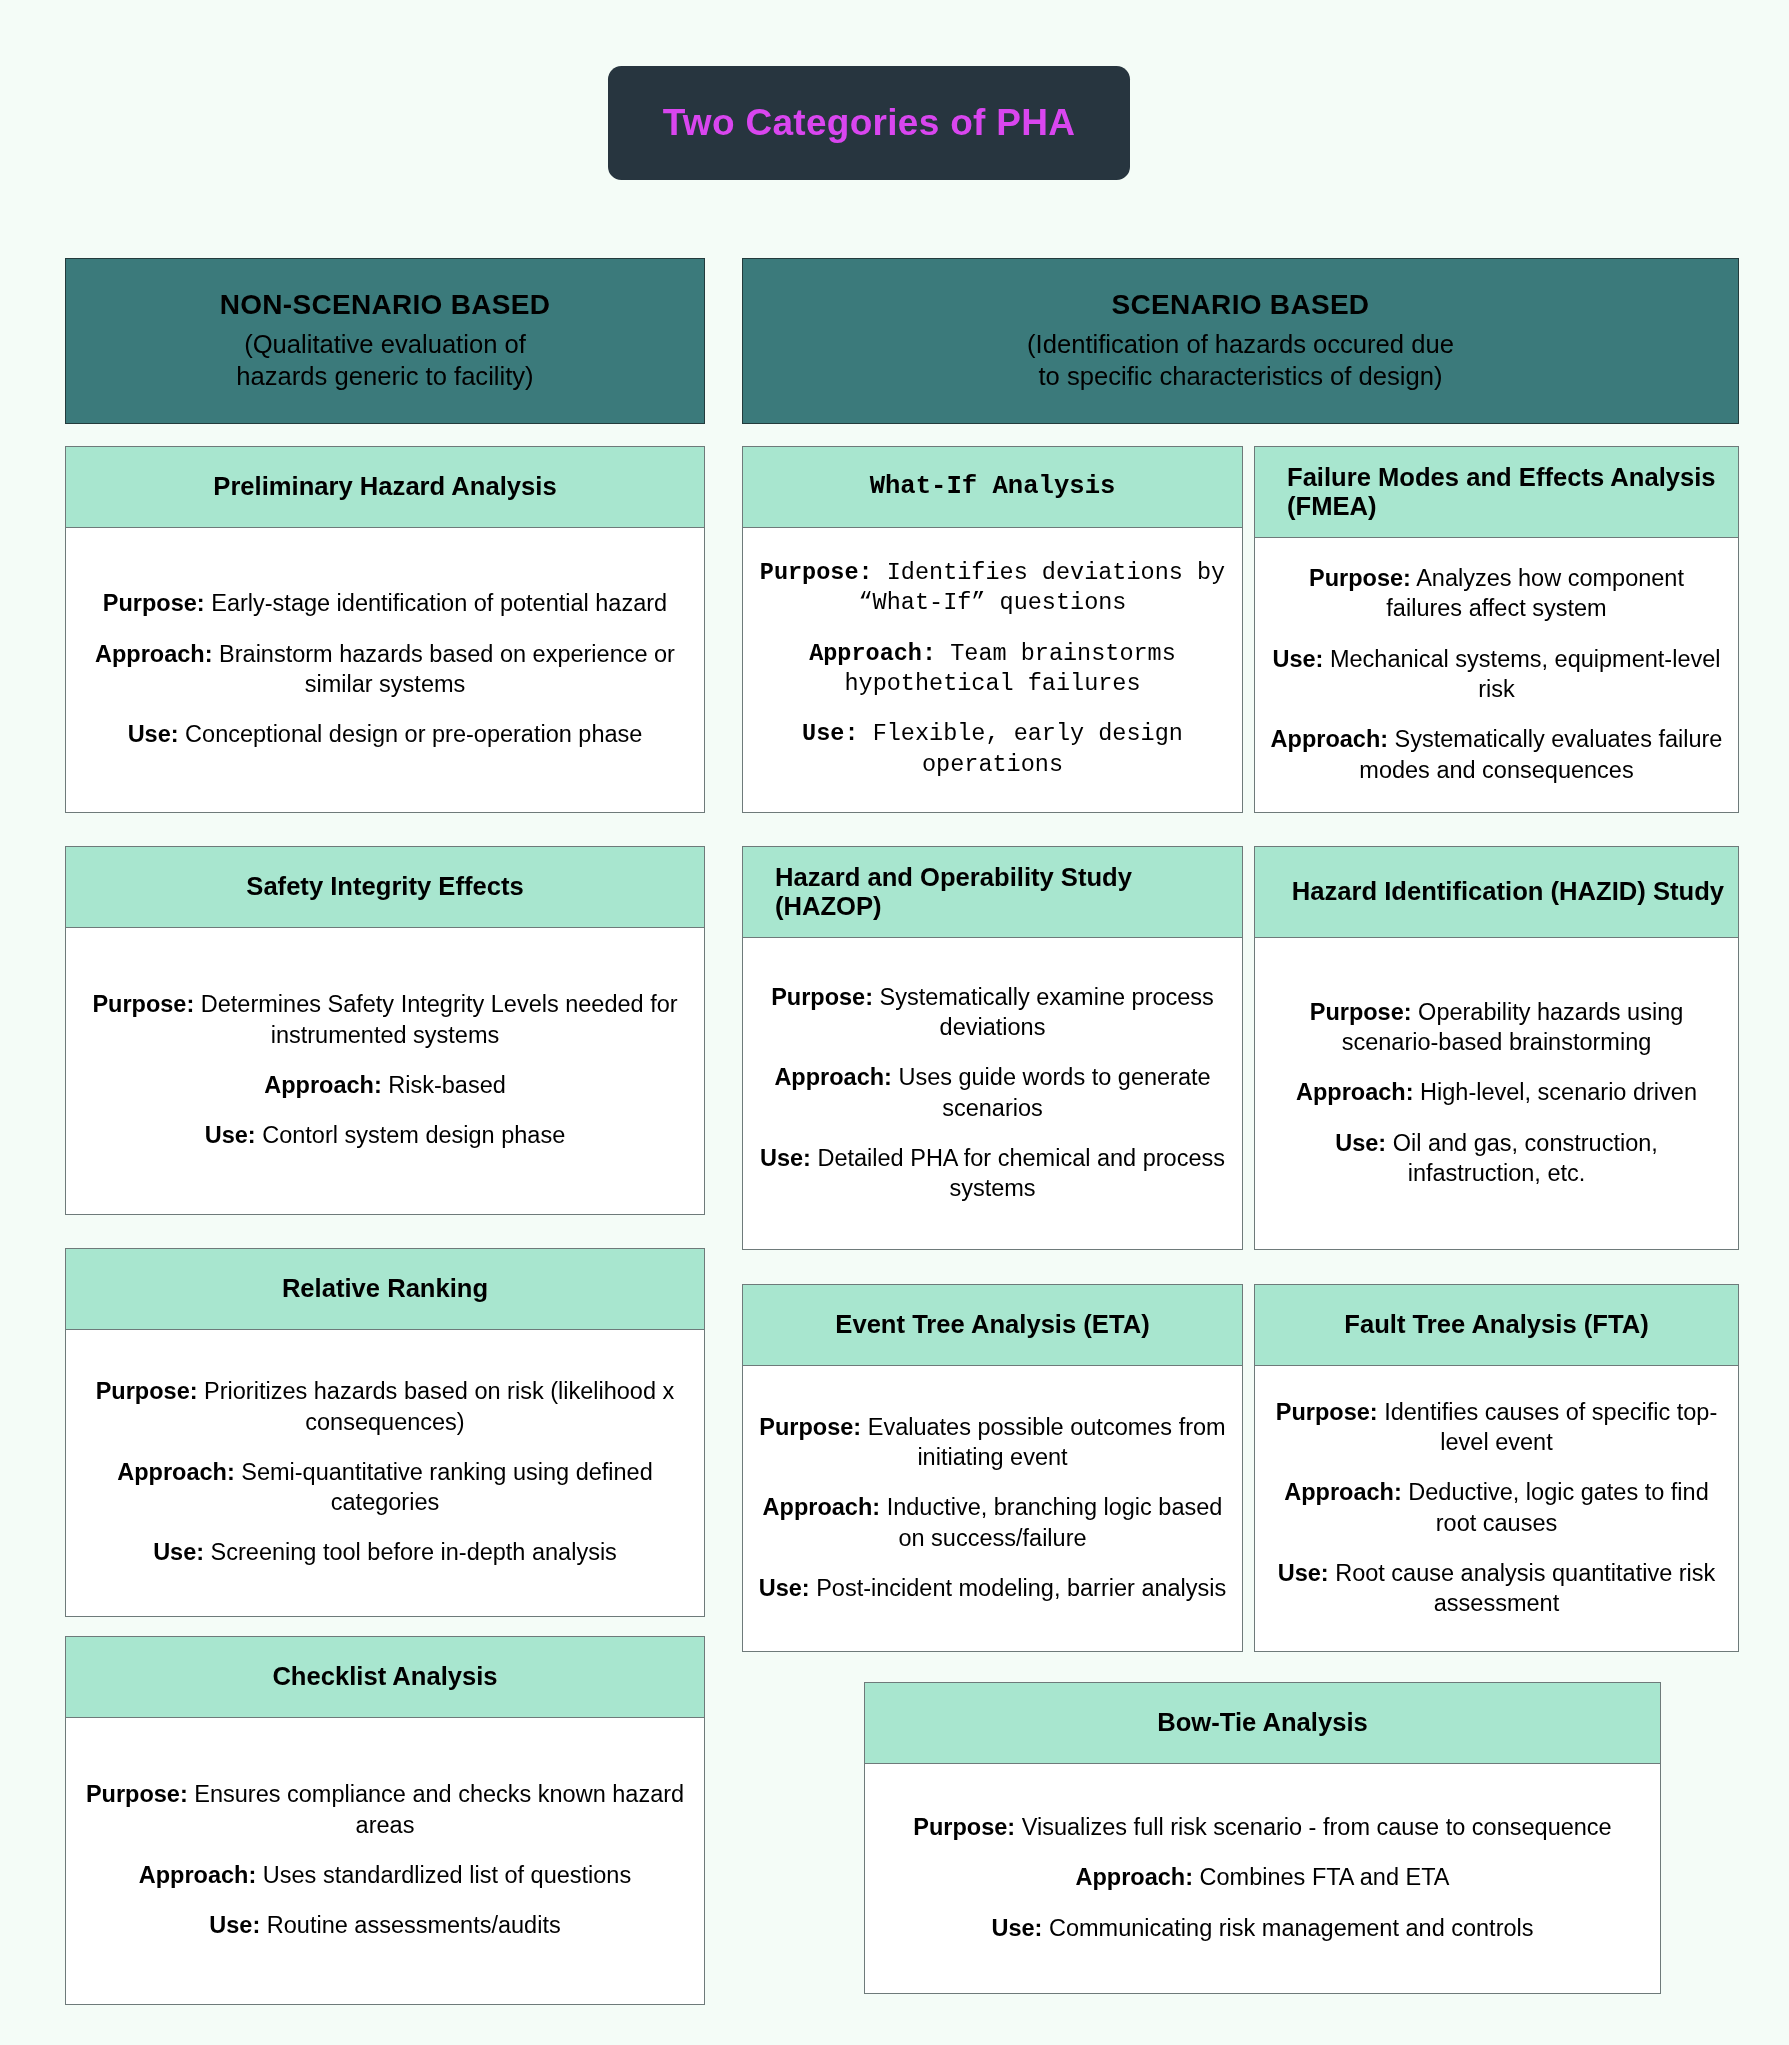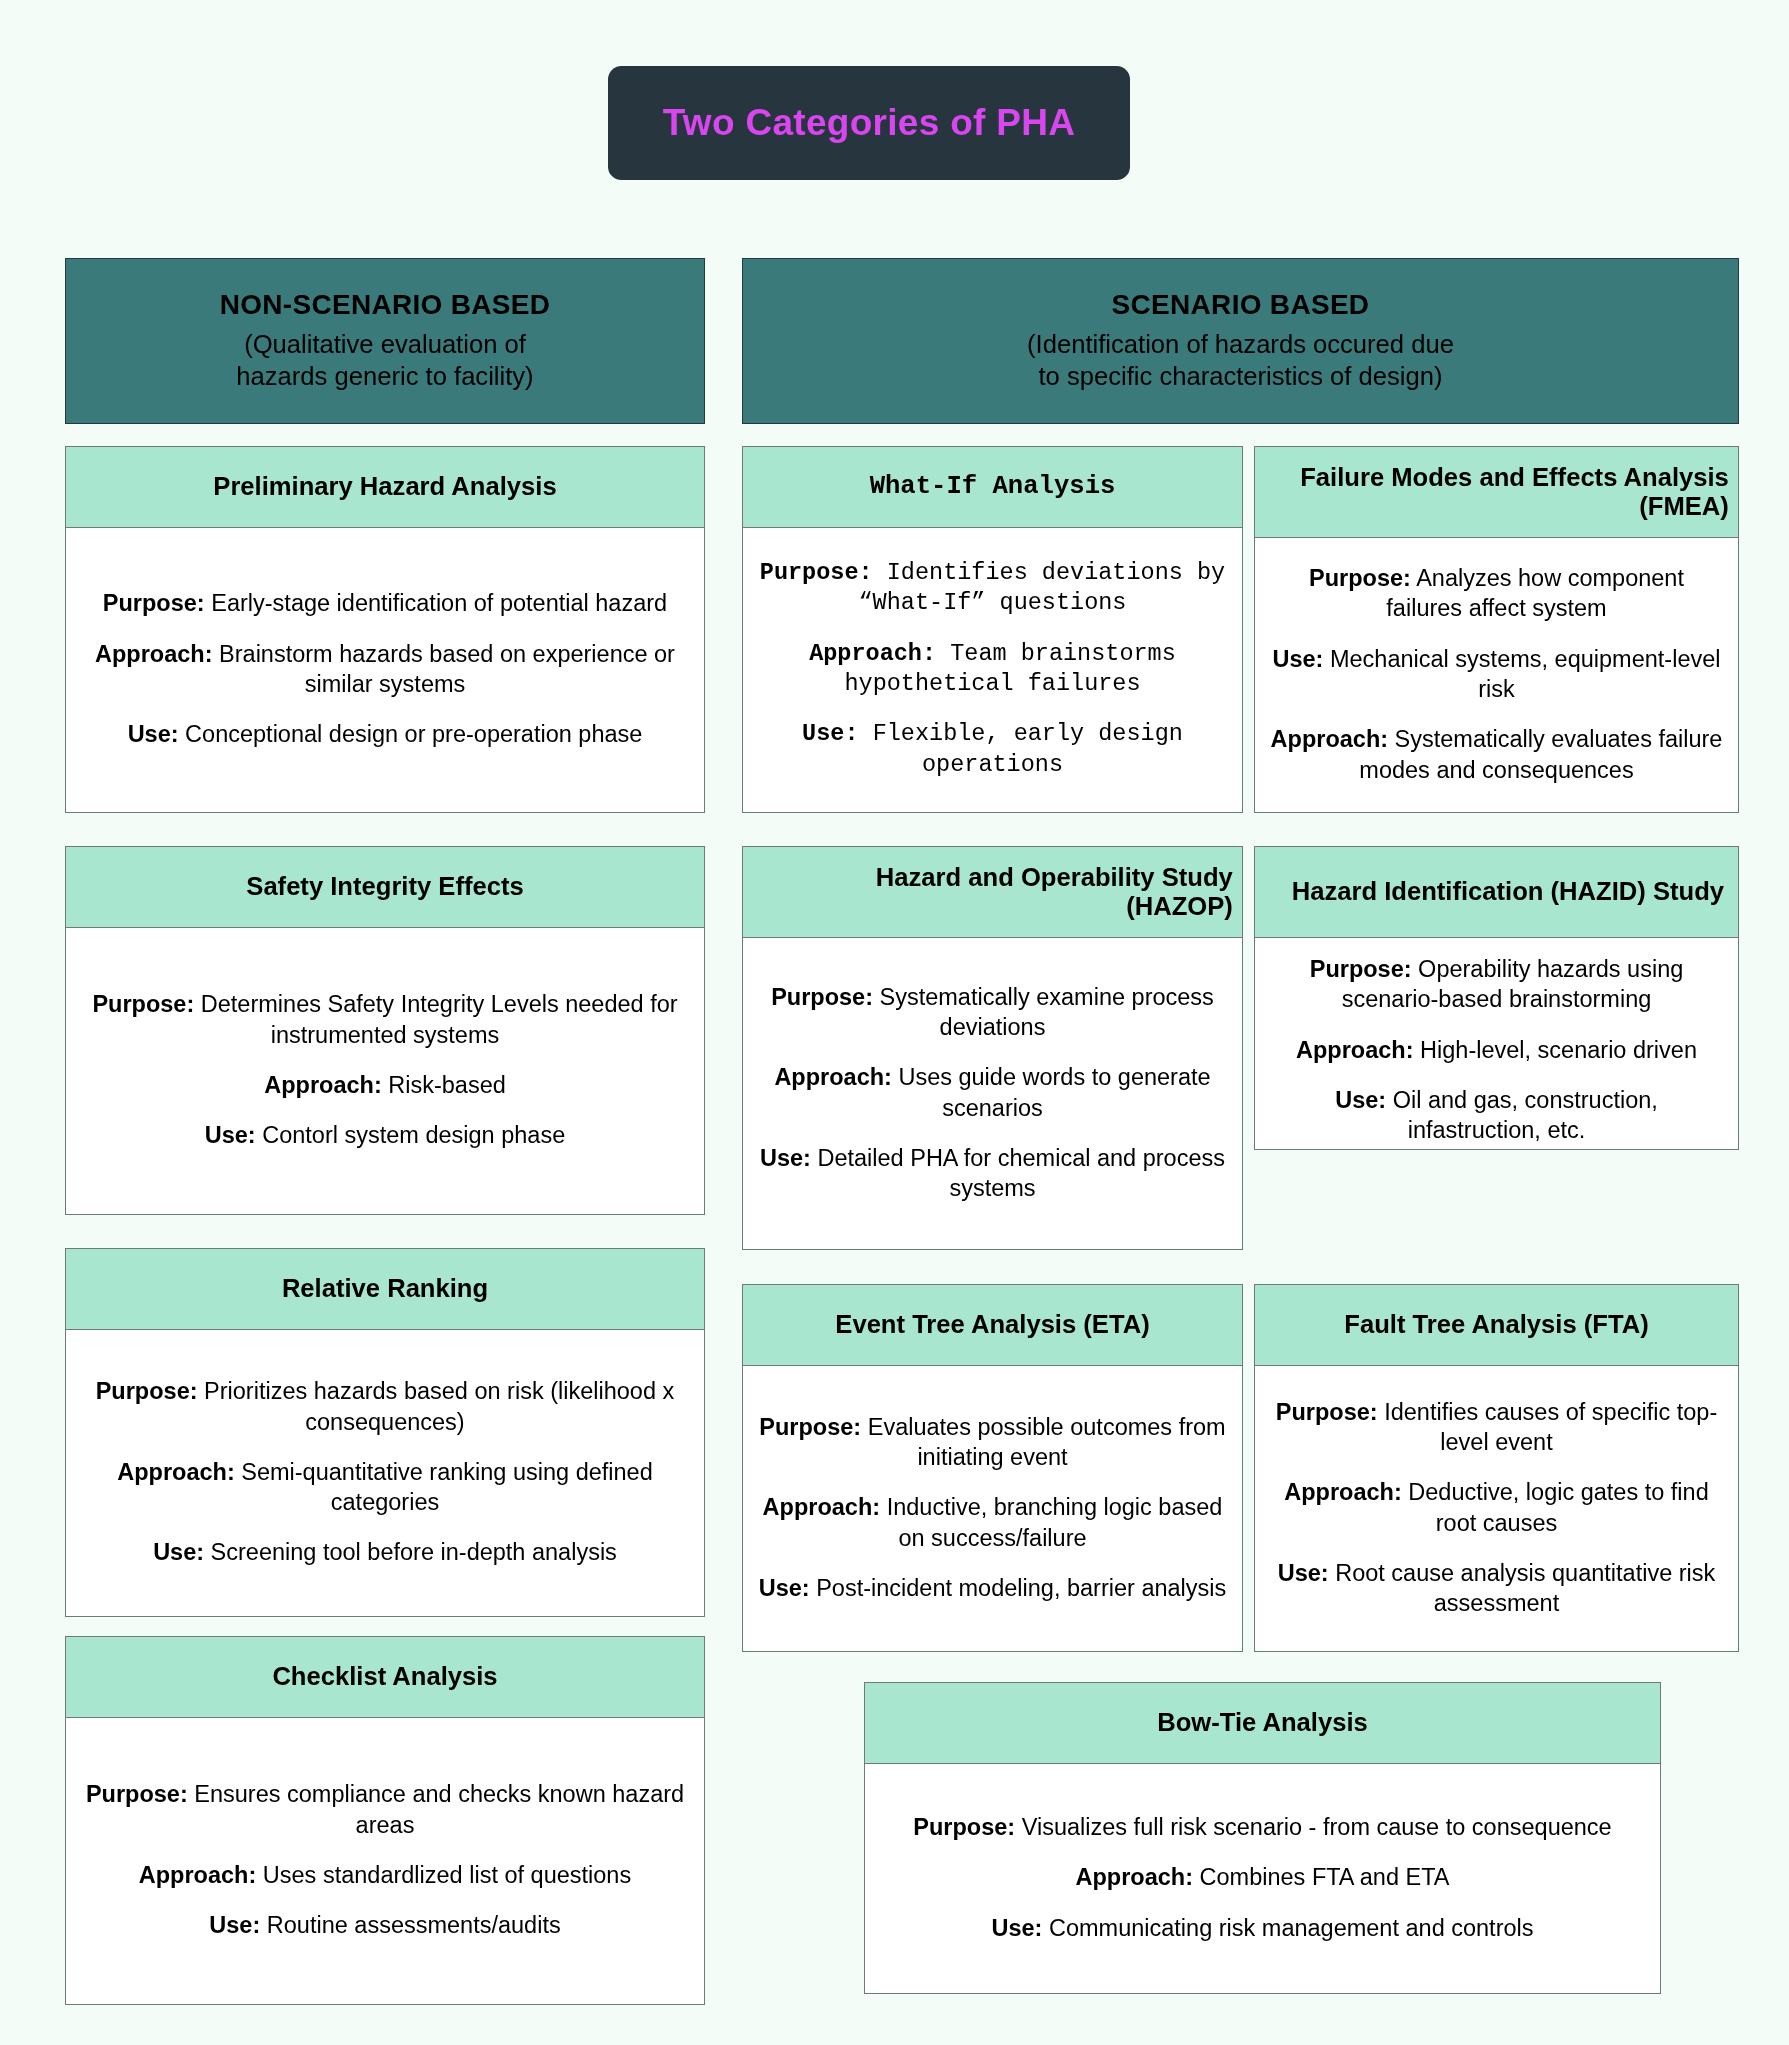--- a/index.html
+++ b/index.html
@@ -78,21 +78,21 @@
     box-sizing: border-box;
     display: flex;
     flex-direction: column;
   }
   .card-head {
     background: #A8E6CF;
     border-bottom: 1px solid #6E7A7A;
     display: flex;
     align-items: center;
     justify-content: center;
-    text-align: right;
+    text-align: left;
     padding: 7.2px 9.2px;
     box-sizing: border-box;
     flex: 0 0 auto;
   }
   .card-head-text {
     font-size: 25.6px;
     font-weight: bold;
     line-height: 1.14;
   }
   .card-body {
@@ -126,21 +126,21 @@
   #card-rr        { left: 65px; top: 1248px; width: 640px; height: 369px; }
   #card-checklist { left: 65px; top: 1636px; width: 640px; height: 369px; }
 
   
   #card-whatif { left: 742px; top: 446px;  width: 501px;  height: 367px; font-family: Liberation Mono, monospace; }
   #card-hazop  { left: 742px; top: 846px; width: 501px;  height: 404px; }
   #card-eta    { left: 742px; top: 1284px; width: 501px;  height: 368px; }
 
   
   #card-fmea  { left: 1254px; top: 446px;  width: 485px;  height: 367px; }
-  #card-hazid { left: 1254px; top: 846px; width: 485px;  height: 304px; }
+  #card-hazid { left: 1254px; top: 846px; width: 485px;  height: 404px; }
   #card-fta   { left: 1254px; top: 1284px; width: 485px;  height: 368px; }
 
   
   #card-bowtie { left: 864px; top: 1682px; width: 797px; height: 312px; }
 </style>
 </head>
 <body>
 
 <div class="page">
 

